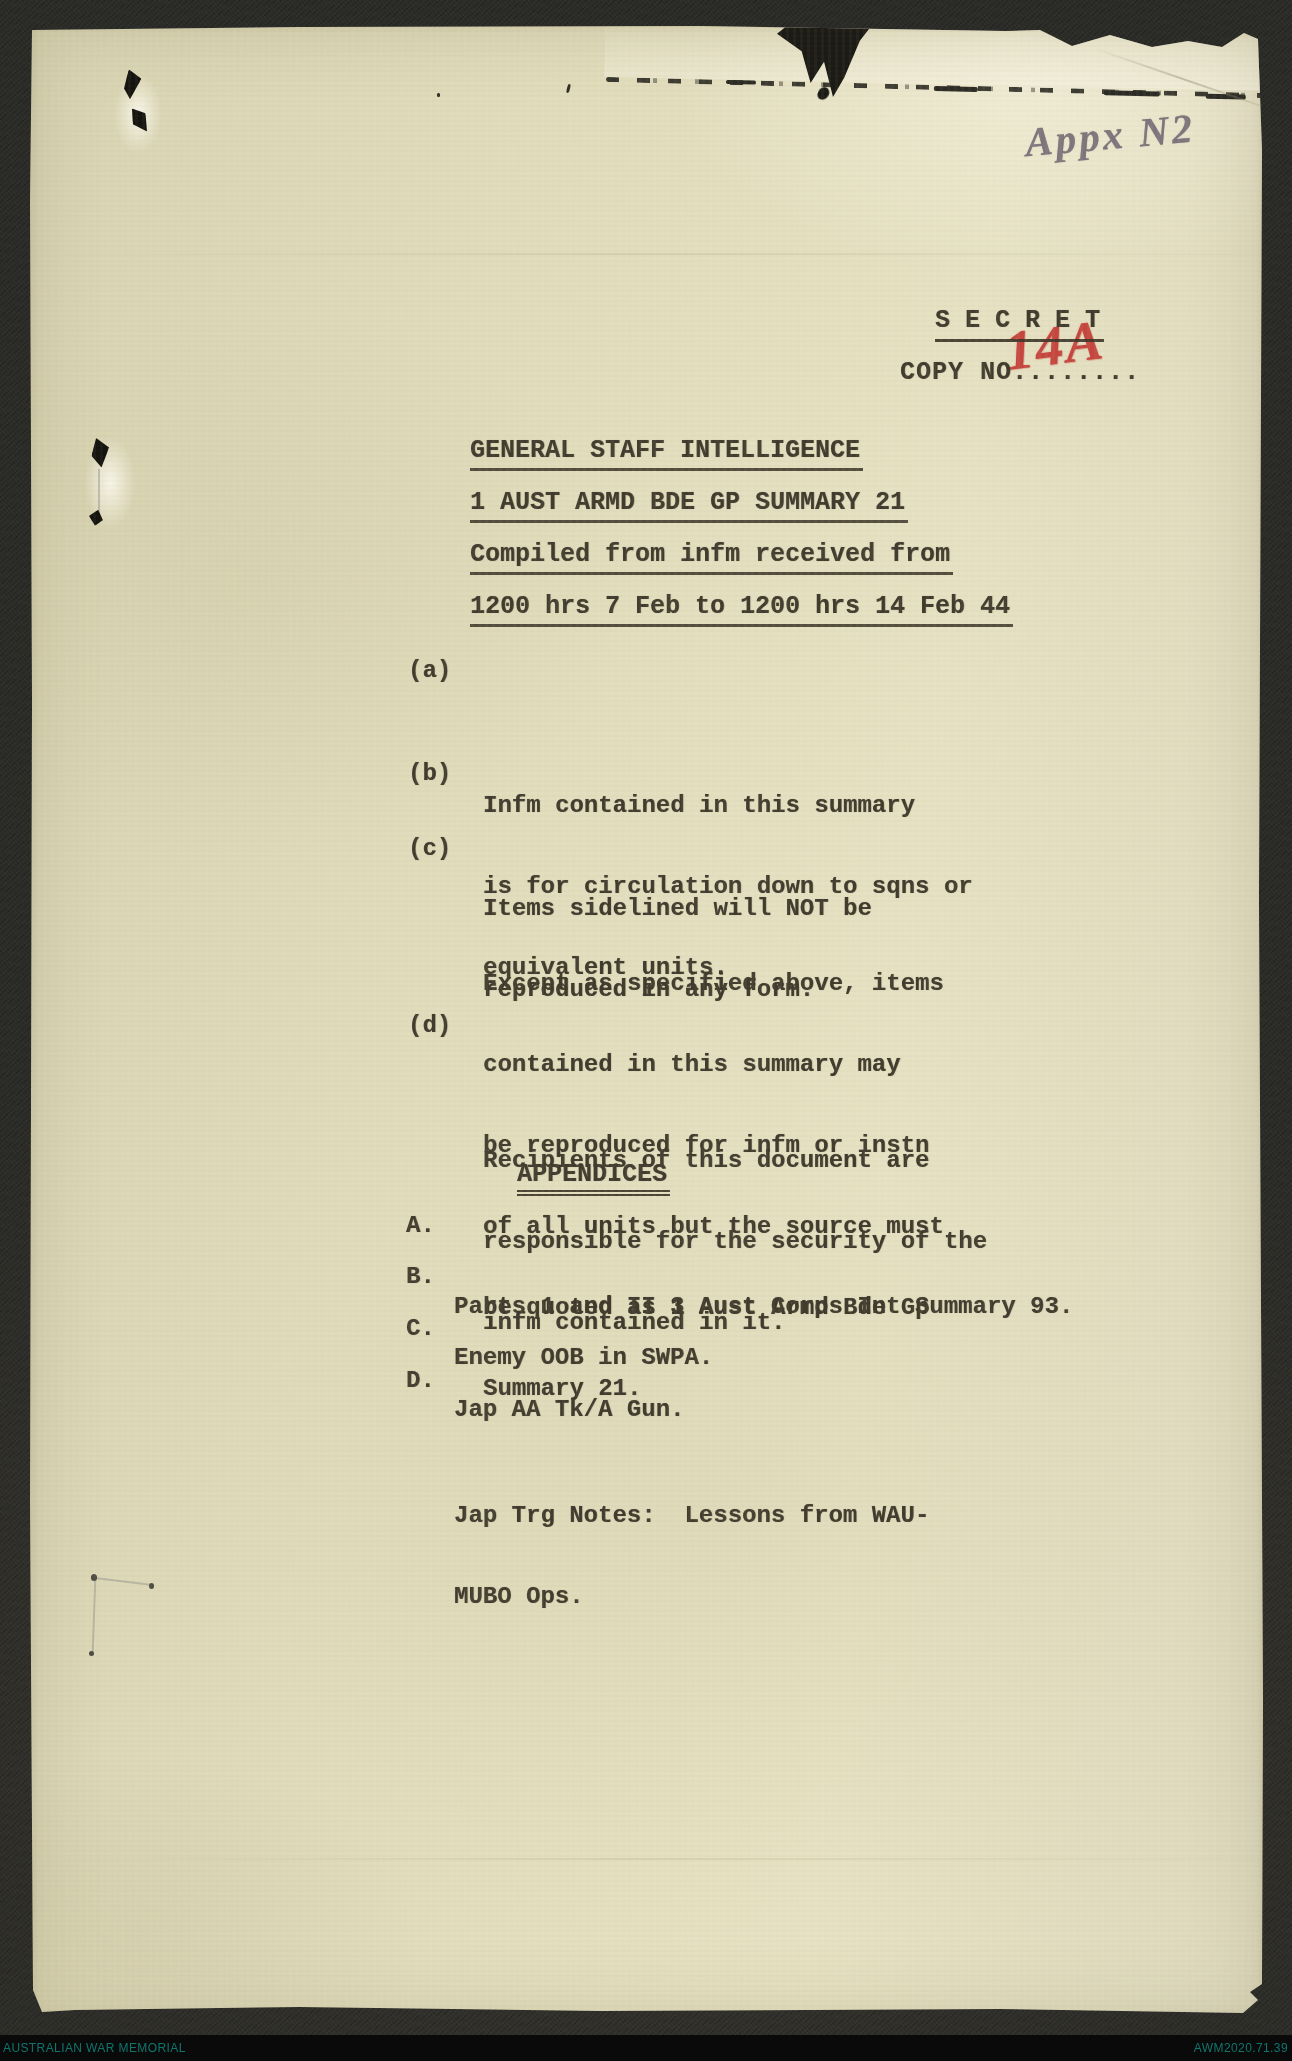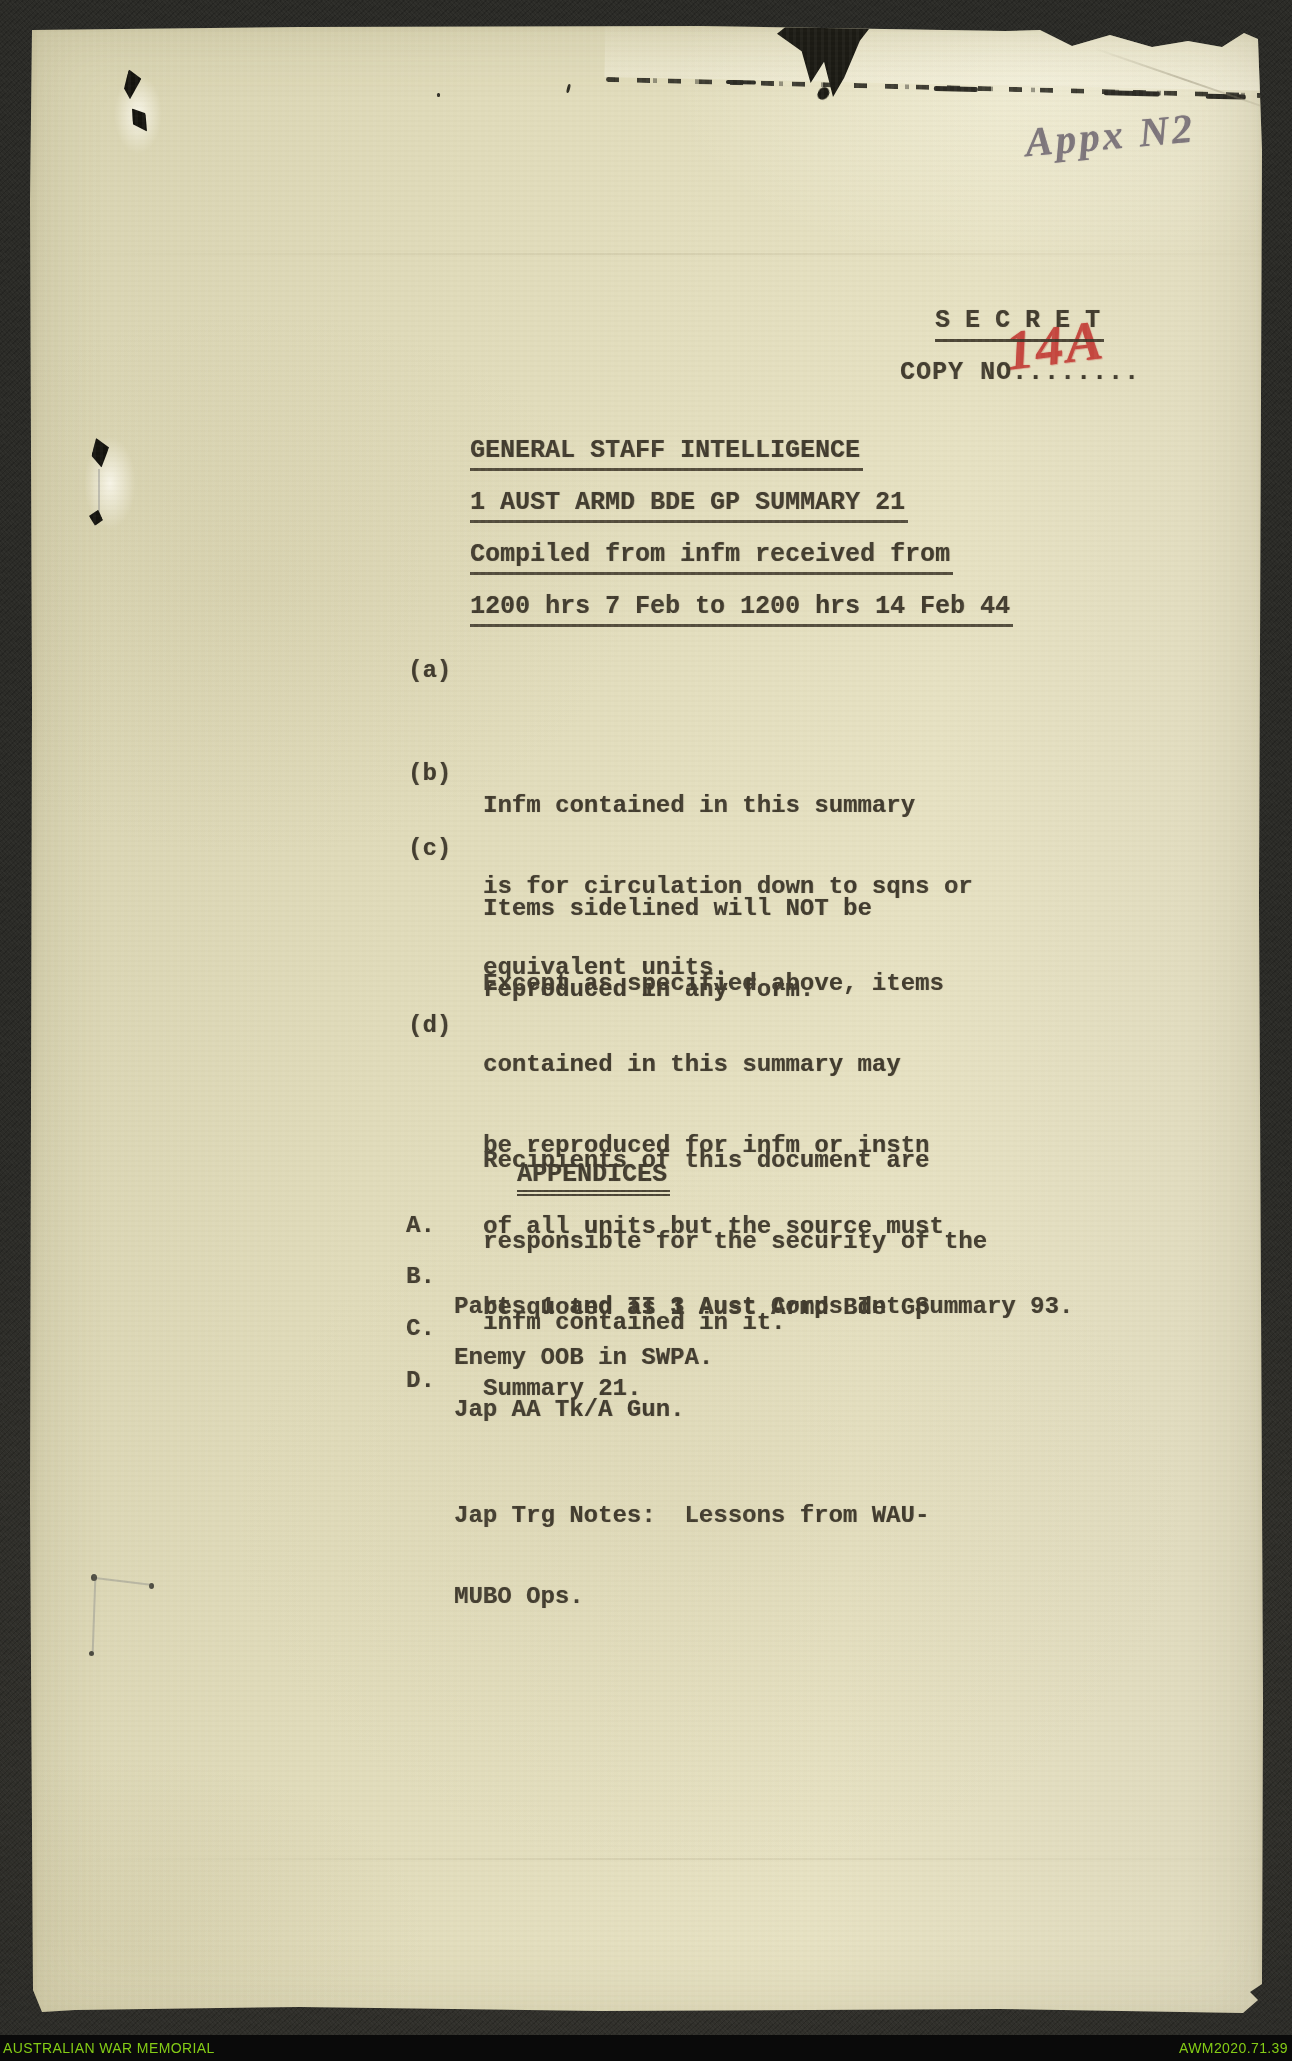--- a/index.html
+++ b/index.html
@@ -79,21 +79,21 @@
   .hand-red{position:absolute;left:975px;top:288px;font-family:"Liberation Serif","DejaVu Serif",serif;
         font-style:italic;font-weight:700;font-size:56px;color:#c5463e;
         transform:rotate(-7deg);letter-spacing:2px;
         text-shadow:0 0 1.2px rgba(197,70,62,0.75), 1px 1px 0 rgba(197,70,62,0.25);}
   .hand-pencil{position:absolute;left:995px;top:86px;font-family:"Liberation Serif","DejaVu Serif",serif;
         font-style:italic;font-weight:700;font-size:41px;color:#6e6670;opacity:.88;
         transform:rotate(-5deg);letter-spacing:3px;
         text-shadow:0 0 1px rgba(110,102,112,0.7);}
   
   .footer-bar{position:absolute;left:0;bottom:0;width:1292px;height:26px;background:#0a0a0a;
-        font-family:"Liberation Sans","DejaVu Sans",sans-serif;font-size:14px;color:#84cc16;
+        font-family:"Liberation Sans","DejaVu Sans",sans-serif;font-size:12px;color:#0f766e;
         line-height:26px;letter-spacing:0.4px;}
   .footer-bar .fl{position:absolute;left:3px;}
   .footer-bar .fr{position:absolute;right:4px;}
 </style>
 </head>
 <body>
 
 <div class="page">
   <div class="noise"></div>
 

